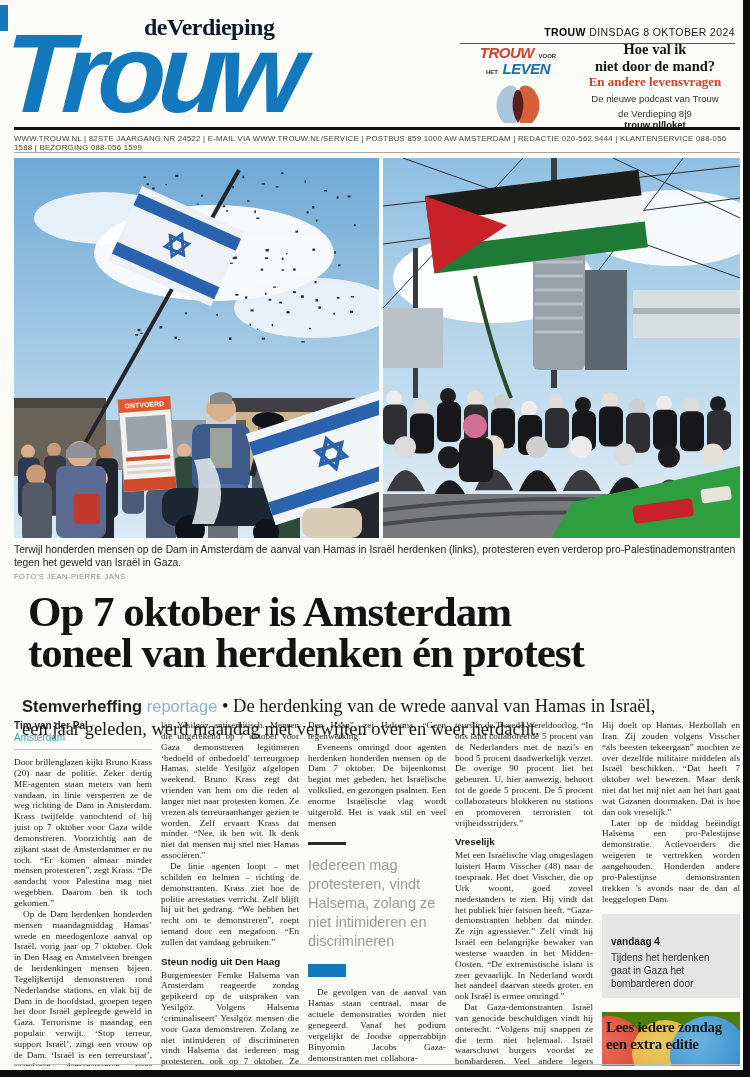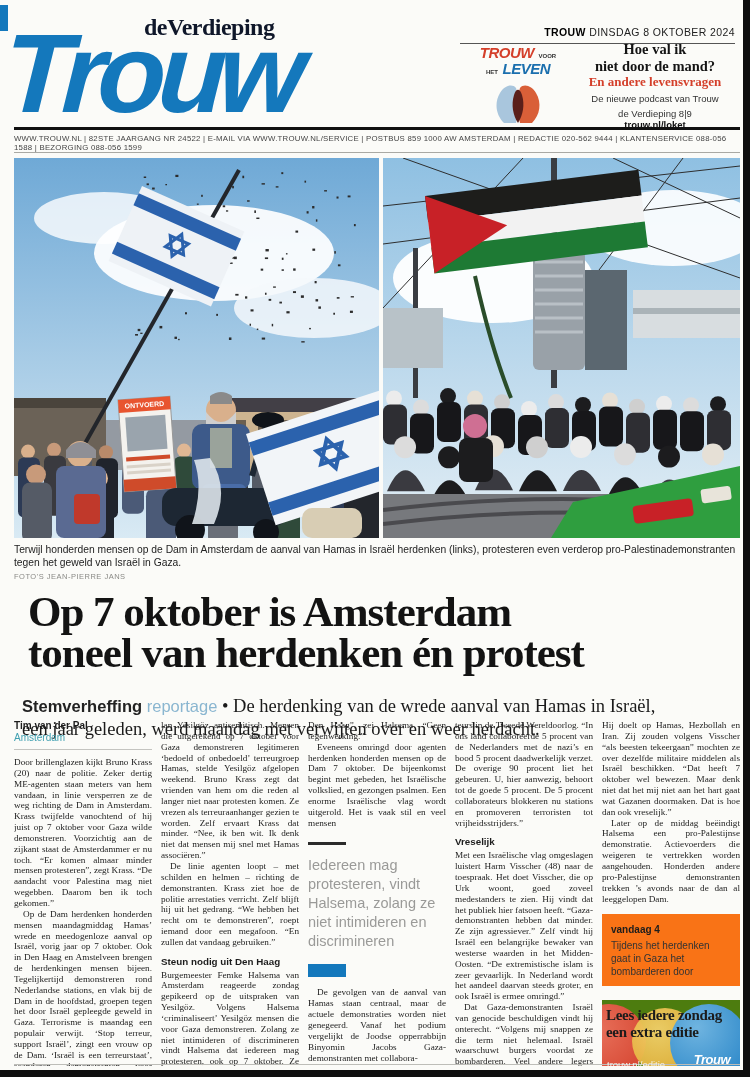--- a/index.html
+++ b/index.html
@@ -51,21 +51,21 @@
   .byline{font-family:"Liberation Sans",sans-serif;font-weight:700;font-size:10px;line-height:12px;}
   .dateline{font-family:"Liberation Sans",sans-serif;font-size:10px;color:#3e9fb0;line-height:12px;}
   .byline-rule{border-top:1px solid #c4c4c0;margin:5px 0 7px;}
   .para{margin:0;text-align:justify;}
   .indent{text-indent:9px;}
   .subhead{font-family:"Liberation Sans",sans-serif;font-weight:700;font-size:9.8px;margin:9px 0 2px;}
   .pullquote{margin:14px 0 10px;}
   .pq-rule{width:38px;height:3px;background:#2b2b2b;margin-bottom:11px;}
   .pq-text{font-family:"Liberation Sans",sans-serif;font-size:14.5px;line-height:19px;color:#9a9a98;}
   .pq-bar{width:38px;height:13px;background:#1478bc;margin-top:13px;}
-  .todaybox{background:#f97316;padding:11px 9px 8px;margin-top:10px;font-family:"Liberation Sans",sans-serif;}
+  .todaybox{background:#e5e5e5;padding:23px 9px 8px;margin-top:10px;font-family:"Liberation Sans",sans-serif;}
   .today-title{font-weight:700;font-size:10px;margin-bottom:3px;color:#1d1d1d;}
   .today-text{font-size:10px;line-height:13px;color:#333;}
   .promo{position:relative;height:80px;background:#4d7c0f;overflow:hidden;margin-top:14px;font-family:"Liberation Sans",sans-serif;}
   .c1{position:absolute;left:-30px;top:4px;width:74px;height:74px;border-radius:50%;
       background:radial-gradient(circle at 35% 35%,#e8705a,#d23e2a);}
   .c2{position:absolute;left:30px;top:8px;width:66px;height:66px;border-radius:50%;
       background:radial-gradient(circle at 40% 35%,#f2d06a,#e0a82e);opacity:.95;}
   .c3{position:absolute;right:-8px;top:4px;width:78px;height:78px;border-radius:50%;
       background:radial-gradient(circle at 35% 30%,#6fb4e0,#1f7fc4);}
   .promo-title{position:absolute;left:4px;top:7px;z-index:3;font-family:"Liberation Serif",serif;

